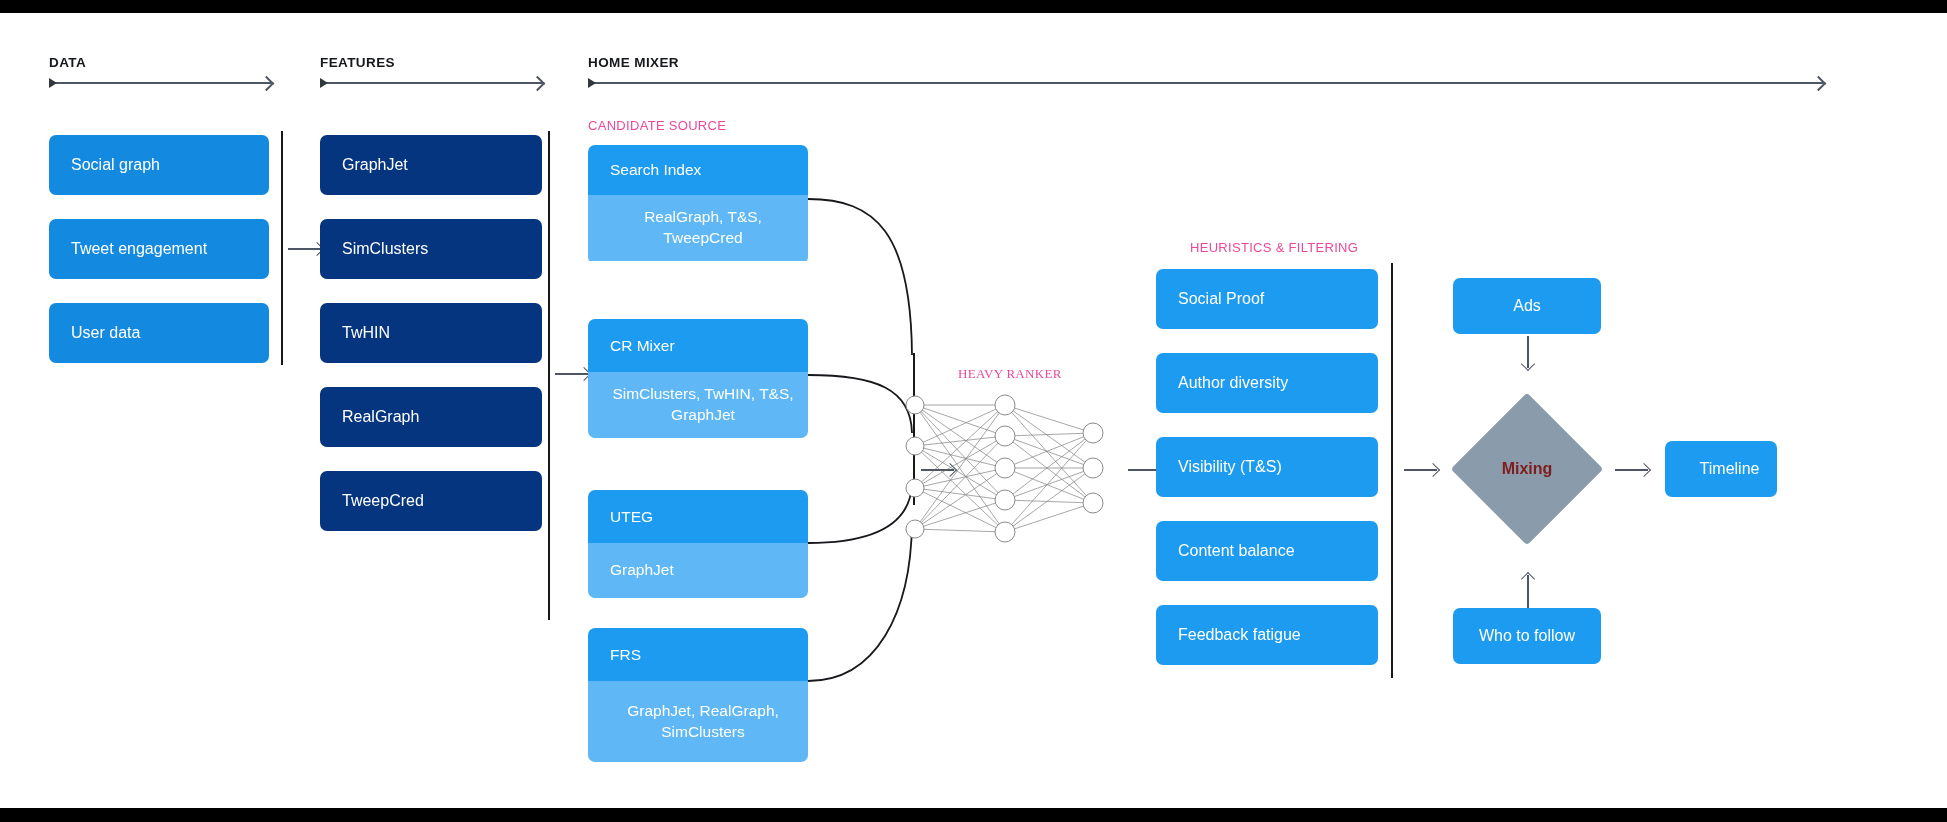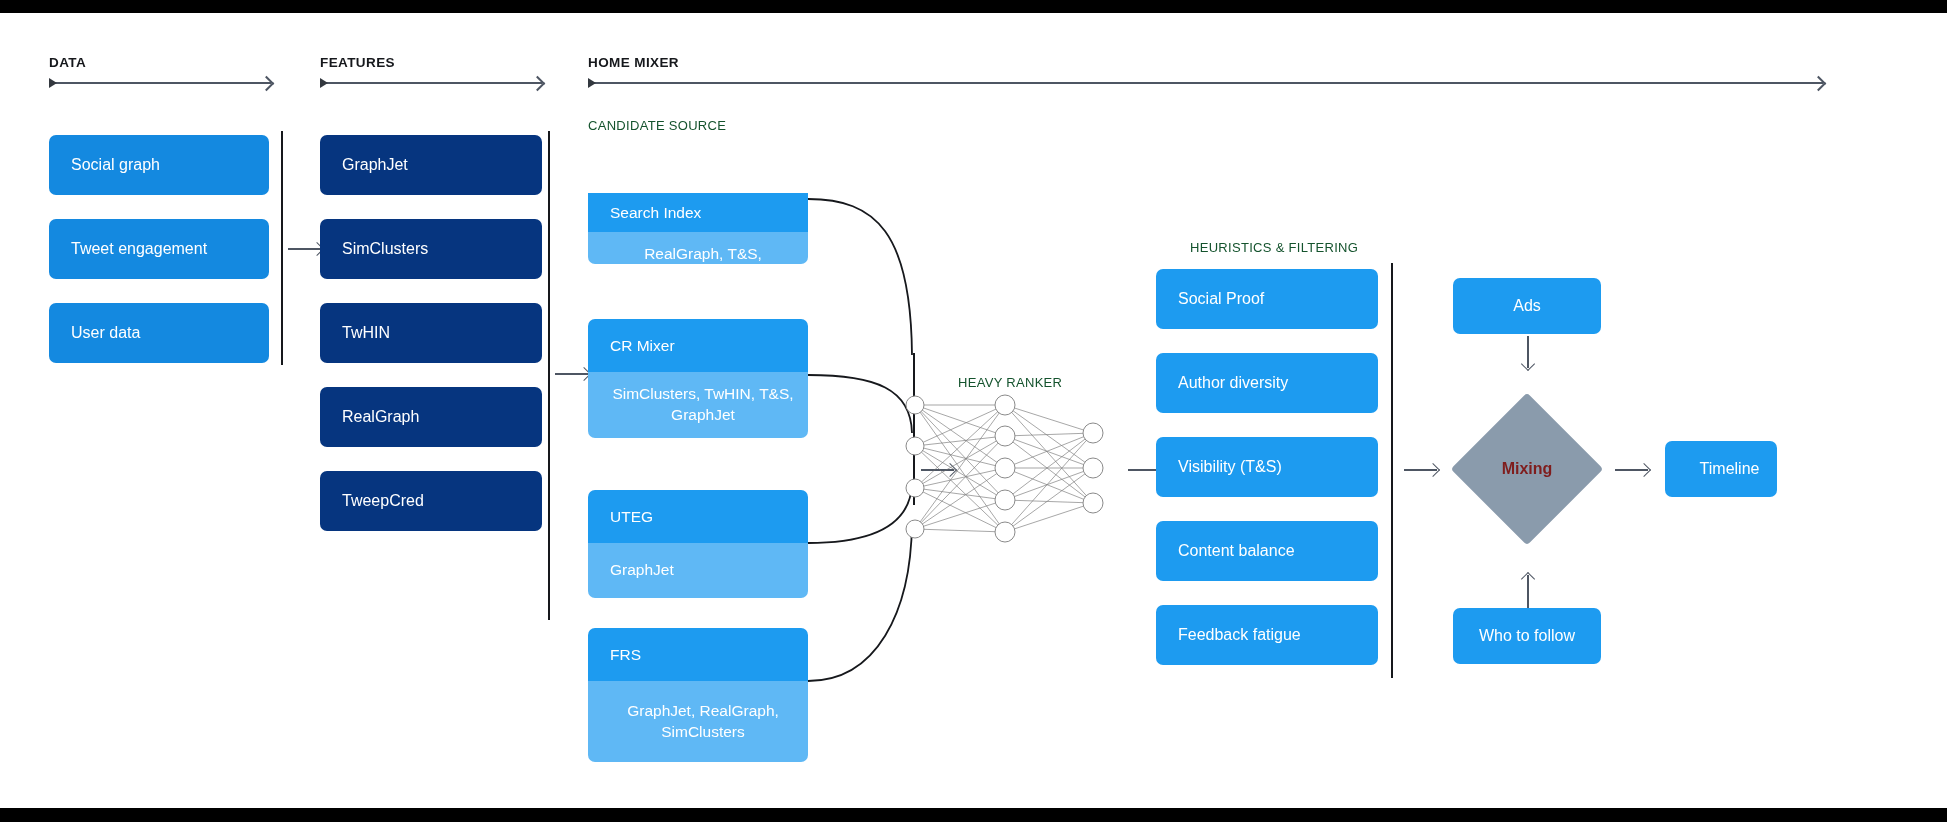--- a/index.html
+++ b/index.html
@@ -3,21 +3,21 @@
 <meta charset="utf-8">
 <style>
   html,body{margin:0;padding:0;background:#ffffff;}
   body{width:1947px;height:822px;overflow:hidden;font-family:"Liberation Sans",sans-serif;position:relative;}
   .letterbox{position:absolute;left:0;width:1947px;background:#000;}
   .lb-top{top:0;height:13px;}
   .lb-bot{top:808px;height:14px;}
   .stage{position:absolute;left:0;top:13px;width:1947px;height:795px;background:#fff;}
 
   .sec-title{position:absolute;font-size:13.5px;font-weight:bold;color:#16181c;letter-spacing:.4px;}
-  .sub-title{position:absolute;font-size:13px;font-weight:400;color:#14532d;letter-spacing:.3px;}
+  .sub-title{position:absolute;font-size:13px;font-weight:400;color:#ec4899;letter-spacing:.3px;}
 
   .axis{position:absolute;height:2px;background:#4e5663;}
   .axis:before{content:"";position:absolute;left:0;top:-4px;width:0;height:0;
     border-top:5px solid transparent;border-bottom:5px solid transparent;border-left:8px solid #33383f;}
   .axis:after{content:"";position:absolute;right:-1px;top:-4.5px;width:9px;height:9px;
     border-top:2px solid #4e5663;border-right:2px solid #4e5663;transform:rotate(45deg);}
 
   .divider{position:absolute;width:2px;background:#16181c;}
 
   .box{position:absolute;border-radius:7px;display:flex;align-items:center;
@@ -55,21 +55,21 @@
   <div class="sec-title" style="left:49px;top:42px;">DATA</div>
   <div class="axis" style="left:49px;top:69px;width:222px;"></div>
 
   <div class="sec-title" style="left:320px;top:42px;">FEATURES</div>
   <div class="axis" style="left:320px;top:69px;width:222px;"></div>
 
   <div class="sec-title" style="left:588px;top:42px;">HOME MIXER</div>
   <div class="axis" style="left:588px;top:69px;width:1235px;"></div>
 
   <div class="sub-title" style="left:588px;top:105px;">CANDIDATE SOURCE</div>
-  <div class="sub-title" style="left:958px;top:362px;">HEAVY RANKER</div>
+  <div class="sub-title" style="left:958px;top:353px;font-family:Liberation Serif, serif;">HEAVY RANKER</div>
   <div class="sub-title" style="left:1190px;top:227px;">HEURISTICS &amp; FILTERING</div>
 
   <div class="divider" style="left:281px;top:118px;height:234px;"></div>
   <div class="divider" style="left:548px;top:118px;height:489px;"></div>
   <div class="divider" style="left:913px;top:340px;height:152px;"></div>
   <div class="divider" style="left:1391px;top:250px;height:415px;"></div>
 
   <div class="box b-blue" style="left:49px;top:122px;width:220px;height:60px;">
     <span>Social graph</span>
   </div>
@@ -94,21 +94,21 @@
   <div class="box b-navy" style="left:320px;top:374px;width:222px;height:60px;">
     <span>RealGraph</span>
   </div>
   <div class="box b-navy" style="left:320px;top:458px;width:222px;height:60px;">
     <span>TweepCred</span>
   </div>
 
   <div class="hconn" style="left:555px;top:360px;width:33px;"></div>
 
   <div class="card" style="left:588px;top:132px;width:220px;height:119px;">
-    <div class="card-head" style="height:39px;margin-top:48px;">Search Index</div>
+    <div class="card-head" style="height:50px;">Search Index</div>
     <div class="card-body" style="height:66px;padding-right:12px;">RealGraph, T&amp;S, TweepCred</div>
   </div>
 
   <div class="card" style="left:588px;top:306px;width:220px;height:119px;">
     <div class="card-head" style="height:53px;">CR Mixer</div>
     <div class="card-body" style="height:66px;padding-right:12px;">SimClusters, TwHIN, T&amp;S, GraphJet</div>
   </div>
 
   <div class="card" style="left:588px;top:477px;width:220px;height:108px;">
     <div class="card-head" style="height:53px;">UTEG</div>

